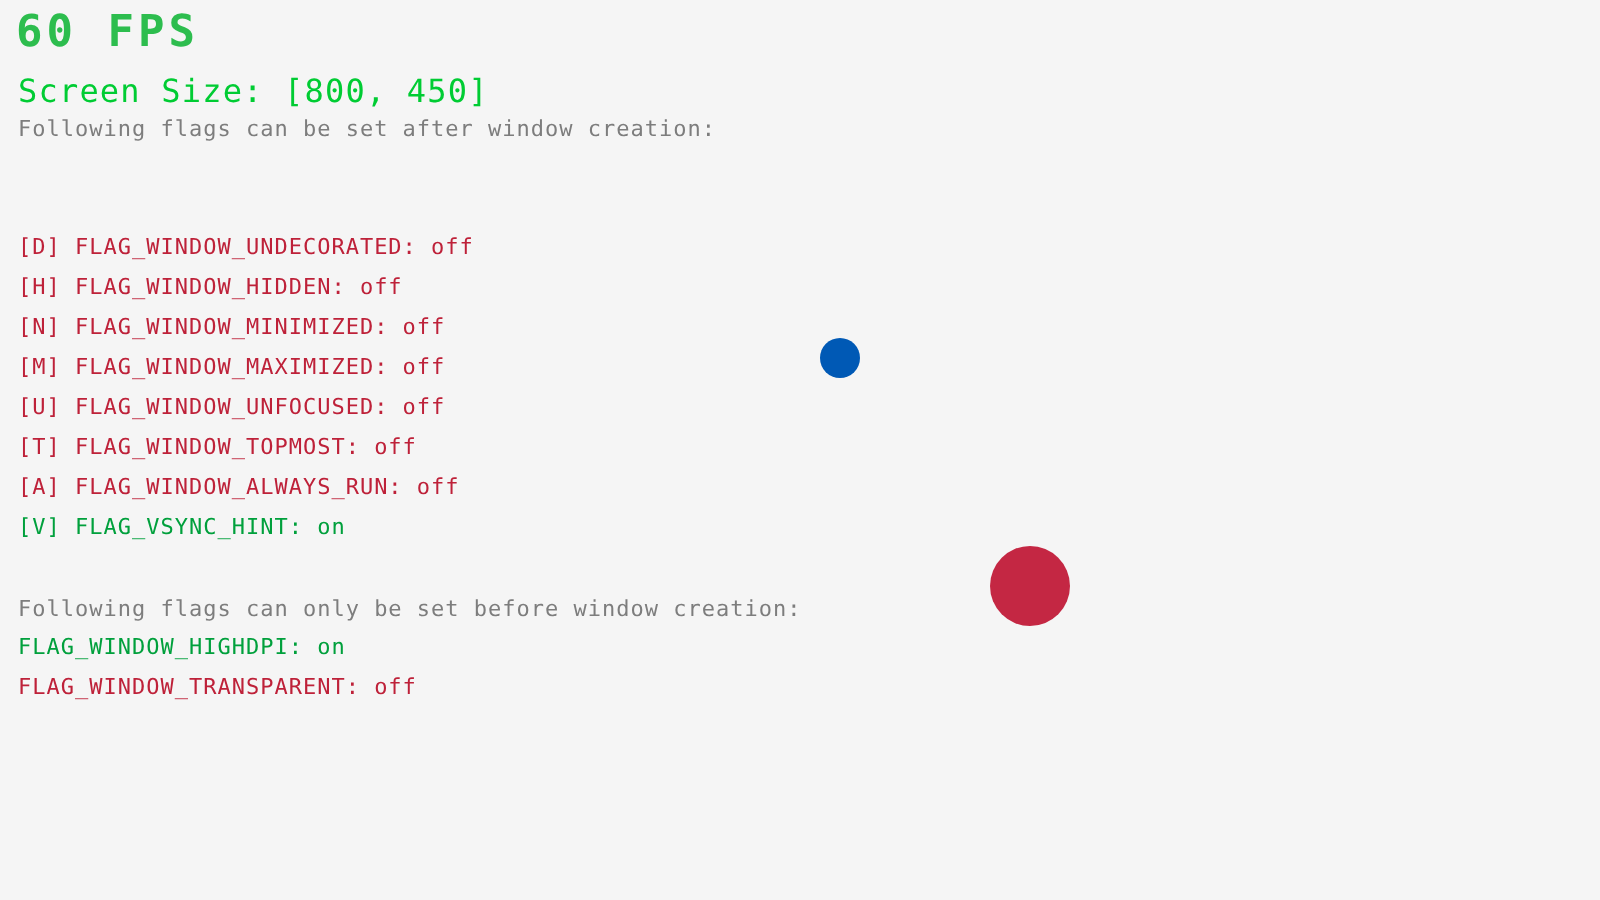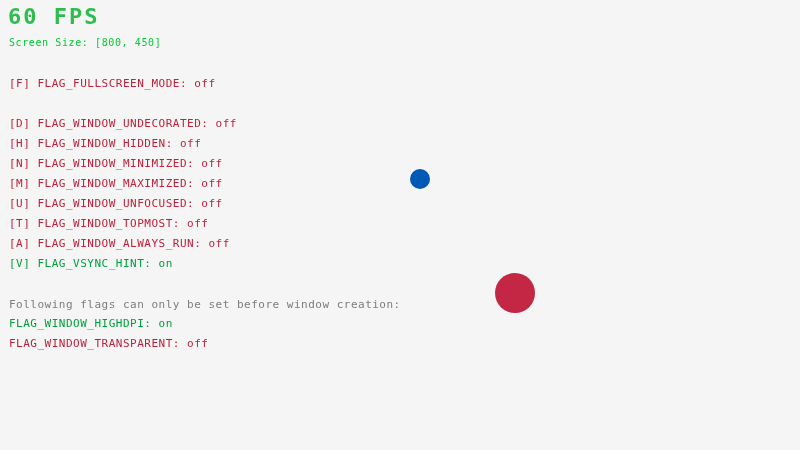--- a/index.html
+++ b/index.html
@@ -29,21 +29,21 @@
     color: #2dbd4e;
     white-space: pre;
     line-height: 1;
   }
 
   
   #screen-size {
     position: absolute;
     left: 9px;
     top: 37px;
-    font-size: 10px;
+    font-size: 16px;
     letter-spacing: 0.6px;
     color: #00cc33;
     white-space: pre;
     line-height: 1.1;
   }
 
   
   .txt-line {
     position: absolute;
     left: 9px;
@@ -82,22 +82,22 @@
 </style>
 </head>
 <body>
 
 <div id="app" style="background: rgb(245, 245, 245); width: 800px; height: 450px; padding-left: 36px;">
 
   <div id="fps-counter" style="color: rgb(45, 189, 78);">60 FPS</div>
 
   <div id="screen-size" style="color: rgb(0, 204, 51);">Screen Size: [800, 450]</div>
 
+  <div id="header-after" class="txt-line c-gray">Following flags can be set after window creation:</div>
 
-  <div class="txt-line c-maroon" style="top:78px">[F] FLAG_FULLSCREEN_MODE: off</div>
 
 
   <div class="txt-line c-maroon" style="top:118px">[D] FLAG_WINDOW_UNDECORATED: off</div>
 
   <div class="txt-line c-maroon" style="top:138px">[H] FLAG_WINDOW_HIDDEN: off</div>
 
   <div class="txt-line c-maroon" style="top:158px">[N] FLAG_WINDOW_MINIMIZED: off</div>
 
   <div class="txt-line c-maroon" style="top:178px">[M] FLAG_WINDOW_MAXIMIZED: off</div>
 

